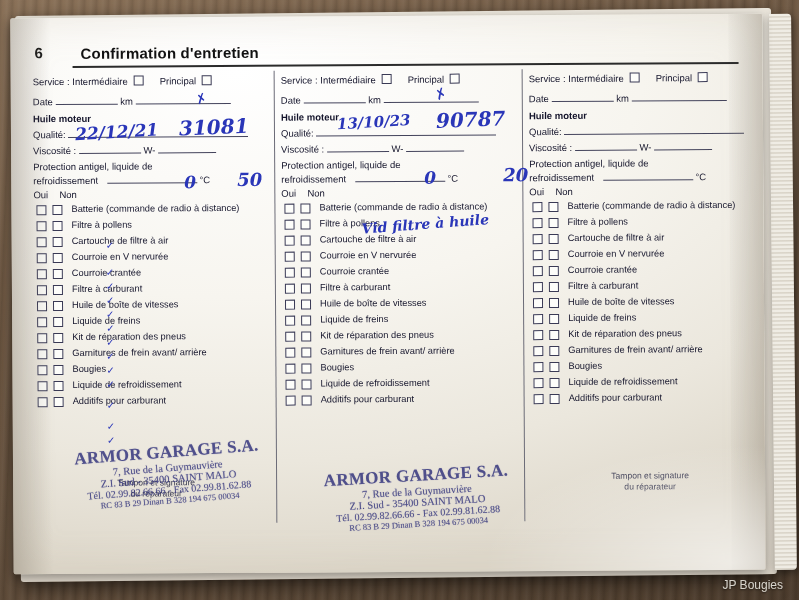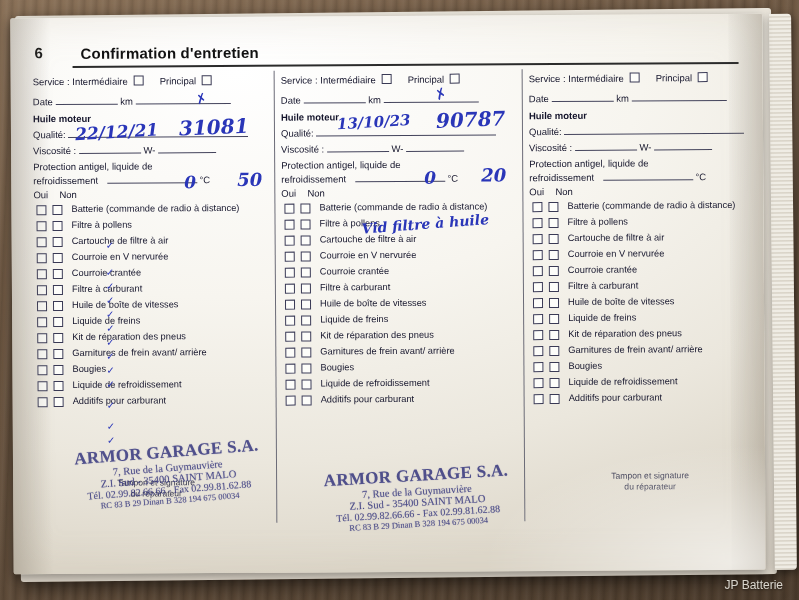--- a/index.html
+++ b/index.html
@@ -488,21 +488,21 @@
     <div class="tick" style="left:94px;top:333px">✓</div>
     <div class="tick" style="left:94px;top:347px">✓</div>
     <div class="tick" style="left:94px;top:361px">✓</div>
     <div class="tick" style="left:94px;top:382px">✓</div>
     <div class="tick" style="left:94px;top:403px">✓</div>
     <div class="tick" style="left:94px;top:417px">✓</div>
 
     <div class="hw" style="left:326px;top:97px;font-size:15px;transform:rotate(-3deg)">13/10/23</div>
     <div class="hw" style="left:425px;top:92px;font-size:20px;transform:rotate(-2deg)">90787</div>
     <div class="hw" style="left:413px;top:152px;font-size:17px">0</div>
-    <div class="hw" style="left:470px;top:149px;font-size:18px">20</div>
+    <div class="hw" style="left:492px;top:149px;font-size:18px">20</div>
     <div class="hw" style="left:350px;top:200px;font-size:14px;transform:rotate(-4deg)">Vid filtre à huile</div>
     <div class="tick" style="left:424px;top:70px;font-size:14px;transform:rotate(-25deg)">✗</div>
 
     <div class="stamp" style="left:40px;top:425px;width:230px;text-align:center">
       <div class="s1">ARMOR GARAGE S.A.</div>
       <div class="s2">7, Rue de la Guymauvière</div>
       <div class="s3">Z.I. Sud - 35400 SAINT MALO</div>
       <div class="s4">Tél. 02.99.82.66.66 - Fax 02.99.81.62.88</div>
       <div class="s5">RC 83 B 29 Dinan B 328 194 675 00034</div>
     </div>
@@ -514,13 +514,13 @@
       <div class="s4">Tél. 02.99.82.66.66 - Fax 02.99.81.62.88</div>
       <div class="s5">RC 83 B 29 Dinan B 328 194 675 00034</div>
     </div>
 
     <div id="spine"></div>
     <div id="shadowleft"></div>
     <div id="glare"></div>
   </div>
 </div>
 
-<div class="wm">JP Batterie</div>
+<div class="wm">JP Bougies</div>
 
 </body></html>

